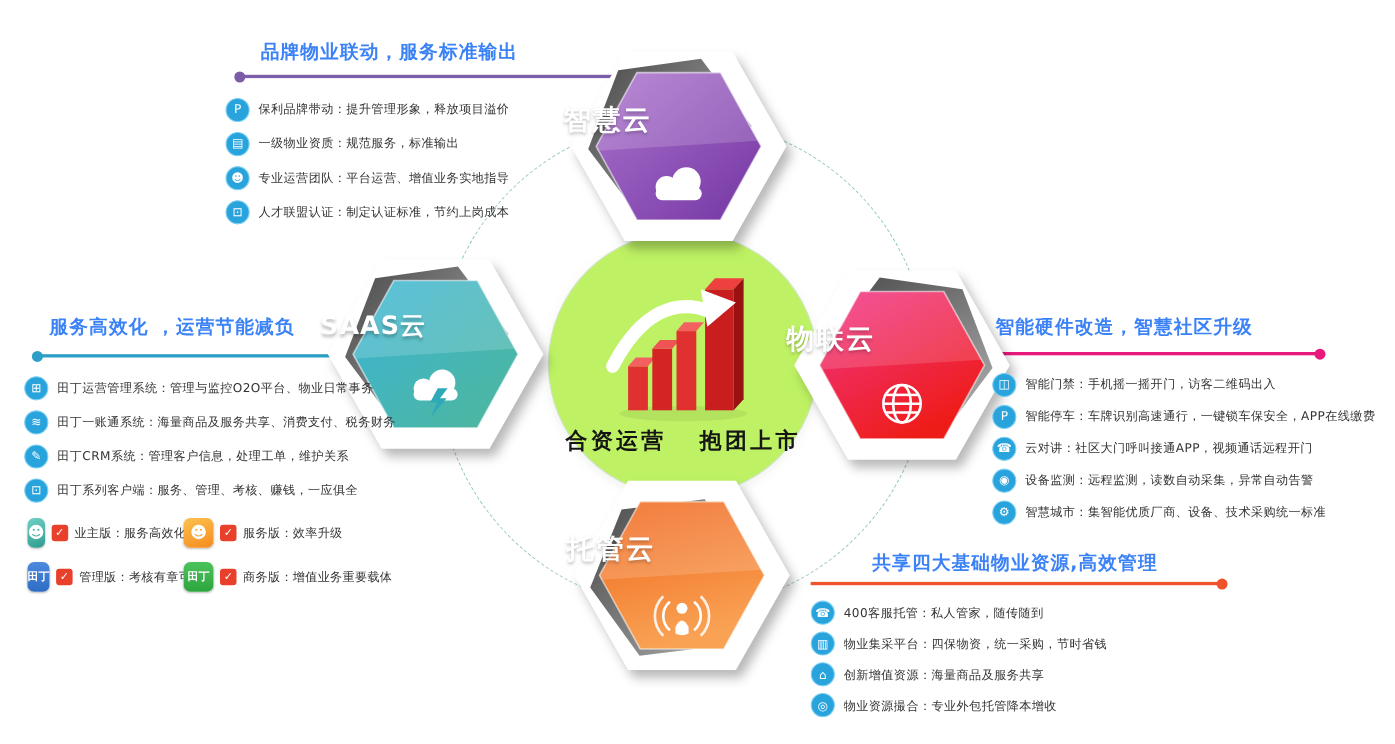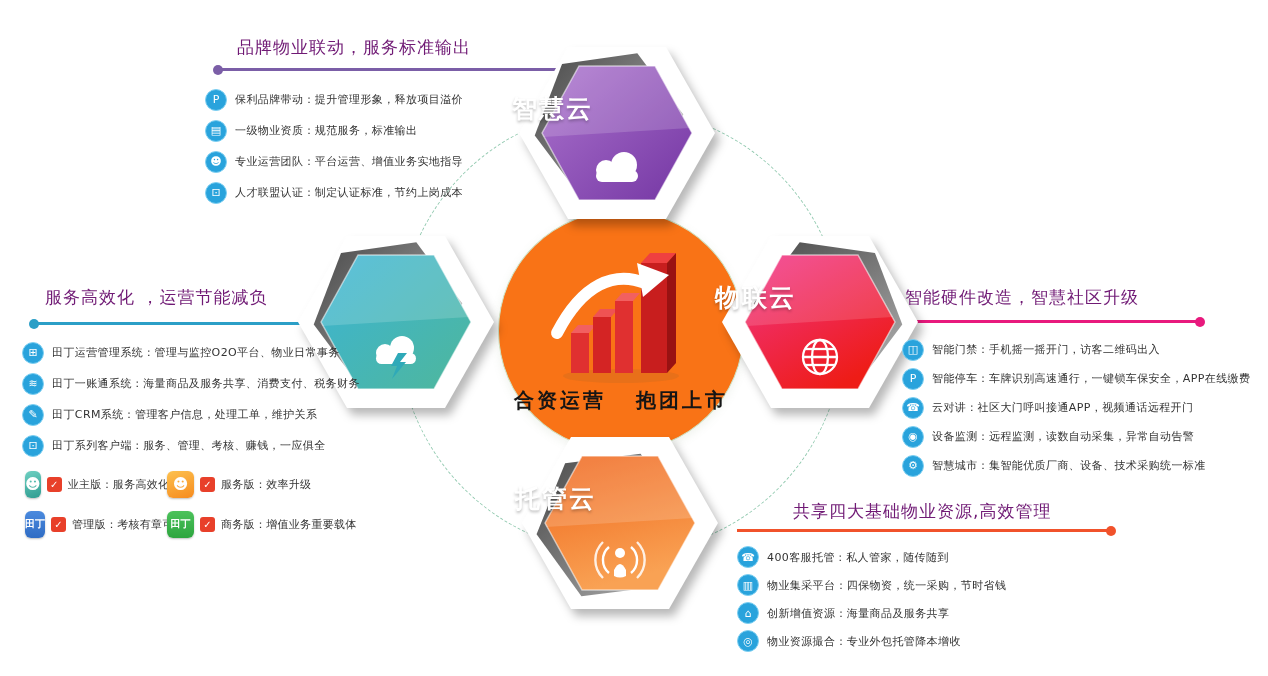--- a/index.html
+++ b/index.html
@@ -8,29 +8,29 @@
     font-family:"DejaVu Sans","Liberation Sans",sans-serif;
   }
   
   .ring{
     position:absolute;left:398px;top:108px;width:444px;height:444px;
     border:1.4px dashed #57ad85;border-radius:50%;opacity:.62;
   }
   
   .center-circle{
     position:absolute;left:498px;top:210px;width:244px;height:240px;border-radius:50%;
-    background:#f97316;border:1px solid #cfe3c4;box-shadow:0 3px 10px rgba(120,150,110,.12);
+    background:#bef264;border:1px solid #cfe3c4;box-shadow:0 3px 10px rgba(120,150,110,.12);
   }
   .center-art{position:absolute;left:0;top:0;}
   .center-text{
     position:absolute;top:176px;width:100%;display:flex;justify-content:center;gap:30px;
     font-size:20px;font-weight:bold;color:#151515;letter-spacing:3px;
   }
   
-  .sec-title{position:absolute;font-size:17px;font-weight:normal;color:#701a75;letter-spacing:1px;white-space:nowrap;}
+  .sec-title{position:absolute;font-size:17px;font-weight:bold;color:#3b82f6;letter-spacing:1px;white-space:nowrap;}
   
   .accent-line{position:absolute;height:3px;}
   .accent-line .enddot{position:absolute;width:10px;height:10px;border-radius:50%;top:-3.5px;}
   .dot-left{left:-5px;} .dot-right{right:-5px;}
   .l-brand{background:#7b5ea7;} .l-brand .enddot{background:#7b5ea7;}
   .l-saas{background:#2b9fc7;} .l-saas .enddot{background:#2b9fc7;}
   .l-iot{background:#e8197d;} .l-iot .enddot{background:#e8197d;}
   .l-host{background:#f1522b;} .l-host .enddot{background:#f1522b;}
   
   .items{position:absolute;}
@@ -152,23 +152,24 @@
       <polygon points="30,95 67,28 143,28 178,90 31,99" fill="rgba(255,255,255,.16)"></polygon>
       <g transform="translate(105,126)">
         <g fill="#ffffff">
             <circle cx="-11" cy="0" r="9"></circle>
             <circle cx="6" cy="-5" r="12"></circle>
             <rect x="-20" y="0" width="40" height="11" rx="5.5"></rect>
           </g>
         <polygon points="2,0 11,0 4,9 10,9 -4,26 1,13 -5,13" fill="#2fa9b8"></polygon>
       </g>
     </svg>
-  </div>
-
-  <div class="hex-node" style="left:715px;top:227px;">
+    <div class="hex-label en">SAAS云</div>
+  </div>
+
+  <div class="hex-node" style="left:715px;top:237px;">
     <svg width="210" height="190" viewBox="0 0 210 190">
       <polygon class="outerhex" points="7,95 56,9 154,9 203,95 154,181 56,181" fill="#ffffff"></polygon>
       <polygon points="30,95 67,28 143,28 180,95 143,162 67,162" transform="translate(8,-8) rotate(8 105 95)" fill="url(#grad-gray)"></polygon>
       <polygon points="30,95 67,28 143,28 180,95 143,162 67,162" fill="url(#grad-iot)" stroke="rgba(255,255,255,.55)" stroke-width="1.5"></polygon>
       <polygon points="30,95 67,28 143,28 178,90 31,99" fill="rgba(255,255,255,.14)"></polygon>
       <g transform="translate(105,130)" stroke="#ffffff" fill="none" stroke-width="2.3">
         <circle r="17"></circle>
           <ellipse rx="8" ry="17"></ellipse>
         <line x1="-17" y1="0" x2="17" y2="0"></line>
         <line x1="-14.5" y1="-8" x2="14.5" y2="-8"></line>

